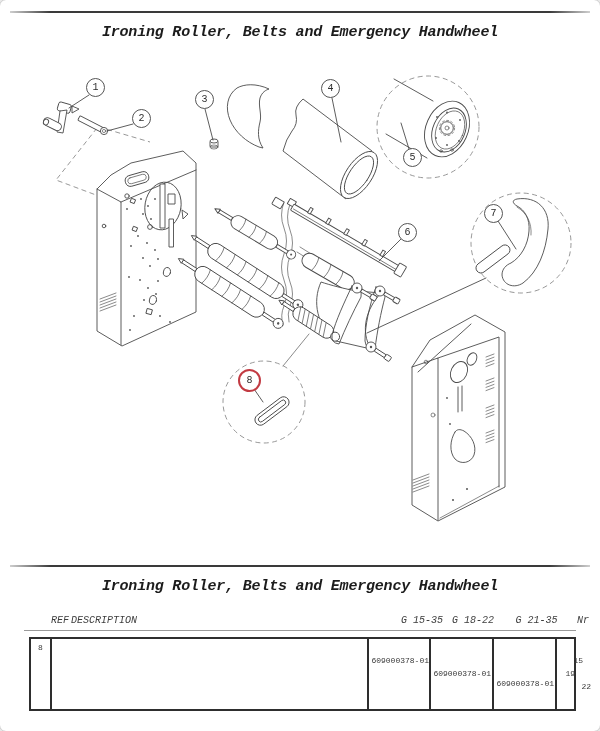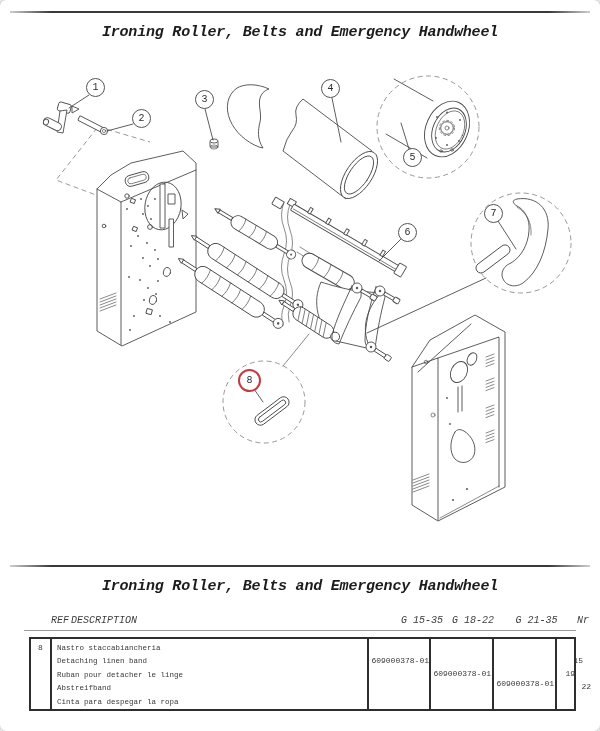--- a/index.html
+++ b/index.html
@@ -359,27 +359,20 @@
 
   <div class="tbl">
     <div class="vdiv" style="left:19px"></div>
     <div class="vdiv" style="left:336px"></div>
     <div class="vdiv" style="left:398px"></div>
     <div class="vdiv" style="left:461px"></div>
     <div class="vdiv" style="left:524px"></div>
 
     <div class="cell" style="left:2px;top:4px;width:15px;text-align:center;font-size:8px">8</div>
 
-    <ul class="desc-list">
-      <li>Nastro staccabiancheria</li>
-      <li>Detaching linen band</li>
-      <li>Ruban pour detacher le linge</li>
-      <li>Abstreifband</li>
-      <li>Cinta para despegar la ropa</li>
-    </ul>
 
     <div class="cell pn" style="left:337px;top:17px;width:61px">609000378-01</div>
     <div class="cell pn" style="left:399px;top:30px;width:61px">609000378-01</div>
     <div class="cell pn" style="left:462px;top:40px;width:61px">609000378-01</div>
 
     <div class="cell pn" style="left:525px;top:17px;width:27px">15</div>
     <div class="cell pn" style="left:525px;top:30px;width:19px">19</div>
     <div class="cell pn" style="left:525px;top:43px;width:35px">22</div>
   </div>
 

